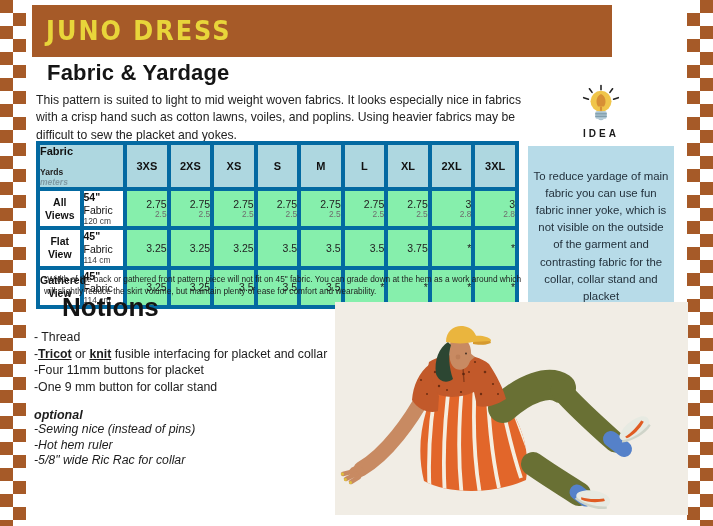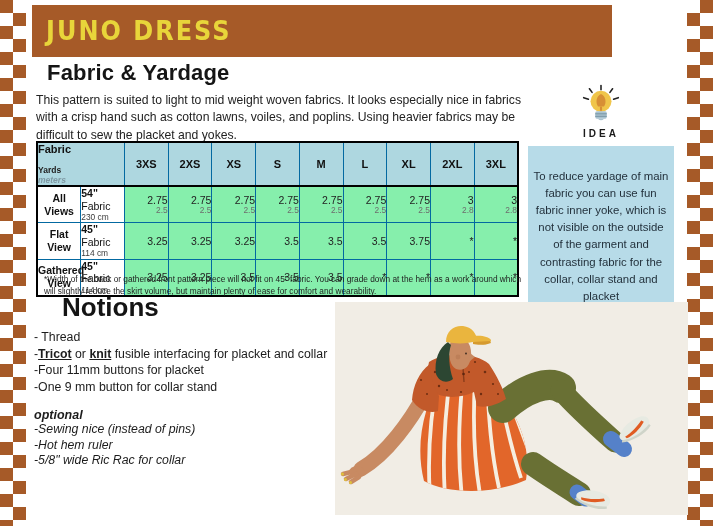--- a/index.html
+++ b/index.html
@@ -13,21 +13,21 @@
 
   
   .brand-bar{position:absolute;left:32px;top:5px;width:580px;height:52px;background:#a65a28;display:flex;align-items:center;}
   .logo{font-family:"DejaVu Sans",sans-serif;font-weight:bold;font-size:24px;letter-spacing:2px;color:#e8d53a;padding-left:14px;transform:scaleY(1.08);}
 
   .section-title{position:absolute;left:47px;top:60px;margin:0;font-size:22px;font-weight:800;color:#151515;letter-spacing:.2px;}
   .intro{position:absolute;left:36px;top:92px;width:492px;margin:0;font-size:12.2px;line-height:1.42;color:#222;}
 
   
   .yardage{position:absolute;left:36px;top:141px;width:483px;border-collapse:collapse;table-layout:fixed;border:2px solid #000;}
-  .yardage th,.yardage td{border:1px solid #0369a1;padding:0;vertical-align:middle;}
+  .yardage th,.yardage td{border:4px solid #0369a1;padding:0;vertical-align:middle;}
   .yardage thead th{border-bottom:2px solid #000;}
   .yardage thead tr{height:37px;}
   .yardage tbody tr{height:26px;}
   .yardage tbody tr:first-child{height:30px;}
   .corner{background:#aed7e0;text-align:left;vertical-align:top;padding:3px 0 0 5px;}
   .c-title{font-size:11px;font-weight:bold;color:#111;}
   .c-yards{font-size:8.5px;font-weight:bold;color:#222;margin-top:10px;}
   .c-meters{font-size:8.5px;font-style:italic;color:#7f99a3;}
   .size-th{background:#aed7e0;font-size:11px;font-weight:bold;text-align:center;color:#111;}
   .view-cell{background:#fff;font-size:10.5px;font-weight:bold;text-align:center;color:#111;line-height:1.25;}
@@ -92,21 +92,21 @@
           <th class="size-th">XL</th>
           <th class="size-th">2XL</th>
           <th class="size-th">3XL</th>
         </tr>
     </thead>
     <tbody>
         <tr>
           <th class="view-cell">All Views</th>
           <td class="fabric-cell">
             <div><b>54"</b> Fabric</div>
-            <div class="cm">230 cm</div>
+            <div class="cm">120 cm</div>
           </td>
           <td class="val-cell">
             <div class="yd">2.75</div>
             <div class="mt">2.5</div>
           </td>
           <td class="val-cell">
             <div class="yd">2.75</div>
             <div class="mt">2.5</div>
           </td>
           <td class="val-cell">

